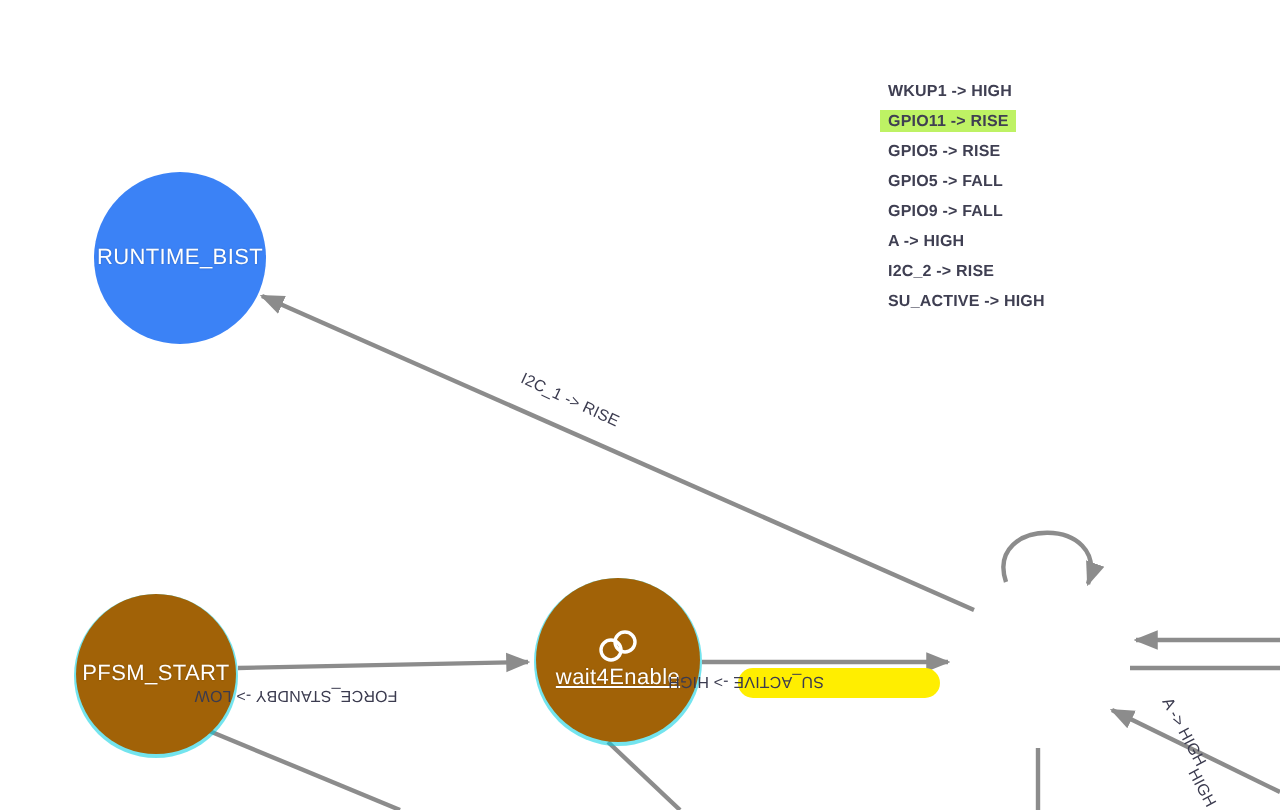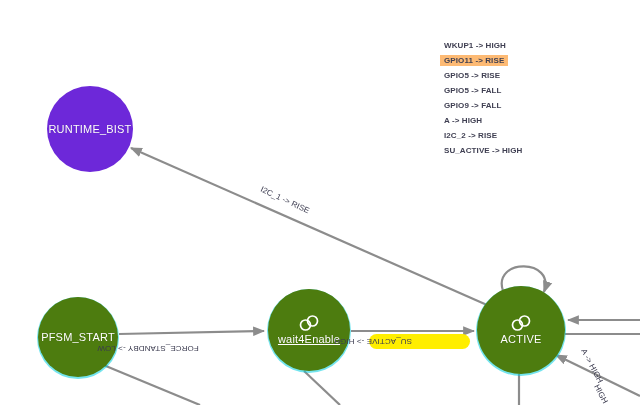--- a/index.html
+++ b/index.html
@@ -25,22 +25,22 @@
     text-align:center;
     box-sizing:border-box;
   }
   .node .nlabel{
     font-size:11px;
     letter-spacing:.2px;
     line-height:12px;
     white-space:nowrap;
     text-shadow:0 0 1px rgba(0,0,0,.25);
   }
-  .node-teal{background:#4d7c0f;box-shadow:0 1px 0 1px rgba(0,206,224,.55);}
-  .node-red{background:#6d28d9;}
+  .node-teal{background:#a16207;box-shadow:0 1px 0 1px rgba(0,206,224,.55);}
+  .node-red{background:#3b82f6;}
   .link-icon{display:block;margin-bottom:2px;line-height:0;}
 
   
   .elabel{
     position:absolute;
     font-size:8px;
     color:#3b3b4f;
     white-space:nowrap;
     letter-spacing:.1px;
     transform-origin:50% 50%;
@@ -56,21 +56,21 @@
   .trigger-list .trow{
     font-size:8px;
     font-weight:bold;
     color:#3f3f52;
     line-height:15px;
     height:15px;
     letter-spacing:.1px;
     white-space:nowrap;
   }
   .trigger-list .trow > span{padding:1px 4px;}
-  .trigger-list .trow.hl > span{background:#fdba74;}
+  .trigger-list .trow.hl > span{background:#bef264;}
 </style>
 </head>
 <body>
 
 <div id="canvas">
 
   <svg class="edges" viewBox="0 0 640 405" xmlns="http://www.w3.org/2000/svg">
     <defs>
       <marker id="arw" viewBox="0 0 10 10" refX="9" refY="5" markerWidth="5.5" markerHeight="5.5" orient="auto-start-reverse">
         <path d="M 0 1 L 10 5 L 0 9 z" fill="#8c8c8c"></path>
@@ -115,29 +115,20 @@
   <div class="node node-teal" style="left:268px;top:289px;width:82px;height:82px;text-decoration:underline;">
     <span class="link-icon">
       <svg width="22" height="16" viewBox="0 0 22 16" xmlns="http://www.w3.org/2000/svg">
         <circle cx="7.5" cy="10" r="5" fill="none" stroke="#ffffff" stroke-width="1.7"></circle>
         <circle cx="14.5" cy="6" r="5" fill="none" stroke="#ffffff" stroke-width="1.7"></circle>
       </svg>
     </span>
     <span class="nlabel">wait4Enable</span>
   </div>
 
-  <div class="node node-teal" style="left:477px;top:286px;width:88px;height:88px;">
-    <span class="link-icon">
-      <svg width="22" height="16" viewBox="0 0 22 16" xmlns="http://www.w3.org/2000/svg">
-        <circle cx="7.5" cy="10" r="5" fill="none" stroke="#ffffff" stroke-width="1.7"></circle>
-        <circle cx="14.5" cy="6" r="5" fill="none" stroke="#ffffff" stroke-width="1.7"></circle>
-      </svg>
-    </span>
-    <span class="nlabel">ACTIVE</span>
-  </div>
 
   <div class="elabel" style="left:285px;top:200px;transform:translate(-50%,-50%) rotate(25deg);">I2C_1 -&gt; RISE</div>
 
   <div class="elabel" style="left:148px;top:348px;transform:translate(-50%,-50%) rotate(180deg);">FORCE_STANDBY -&gt; LOW</div>
 
   <div class="elabel" style="left:373px;top:341px;transform:translate(-50%,-50%) rotate(180deg);">SU_ACTIVE -&gt; HIGH</div>
 
   <div class="elabel" style="left:592px;top:366px;transform:translate(-50%,-50%) rotate(62deg);">A -&gt; HIGH</div>
 
   <div class="elabel" style="left:601px;top:394px;transform:translate(-50%,-50%) rotate(62deg);">HIGH</div>

